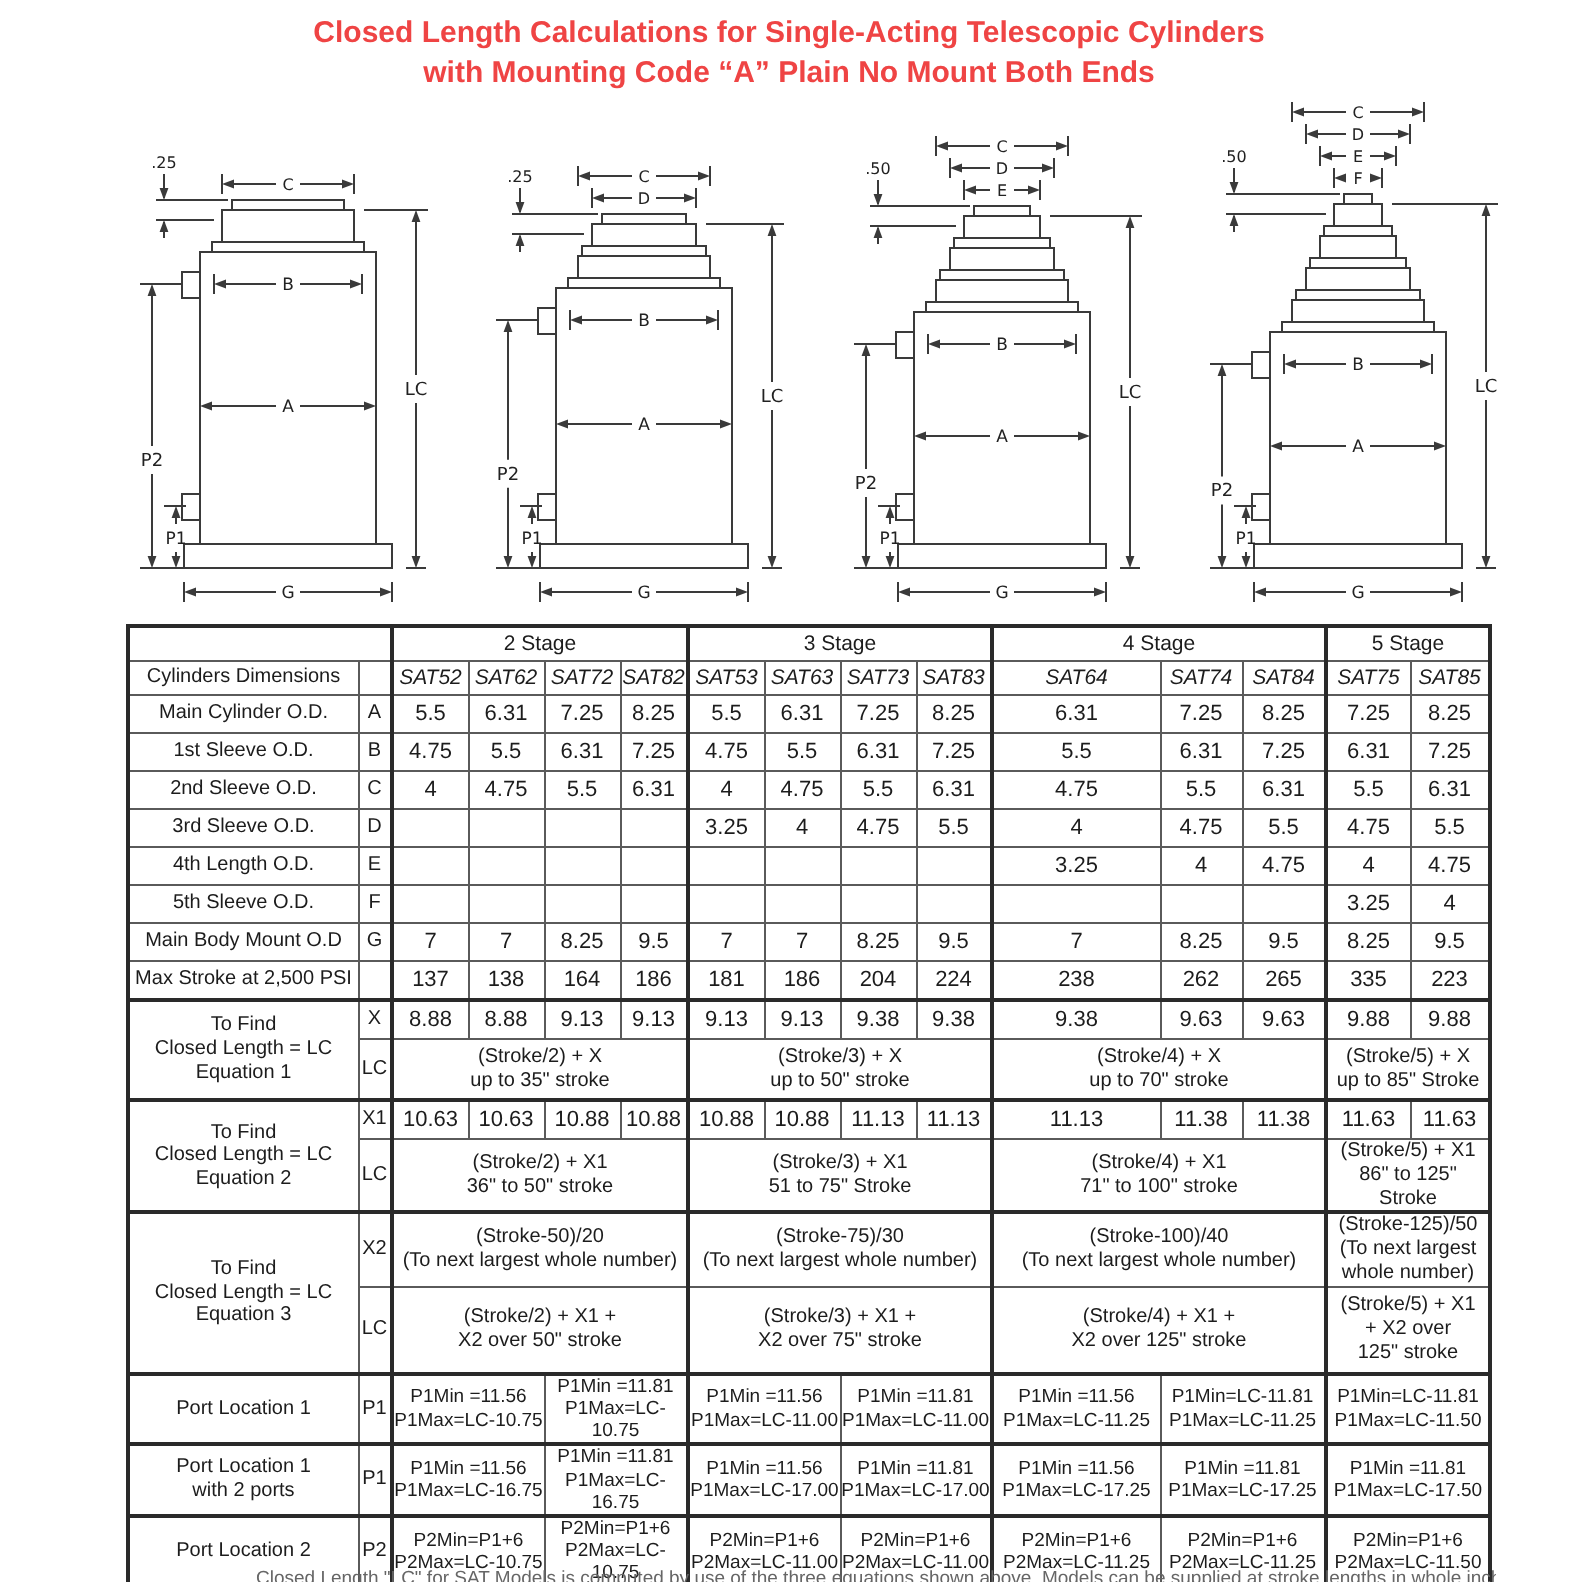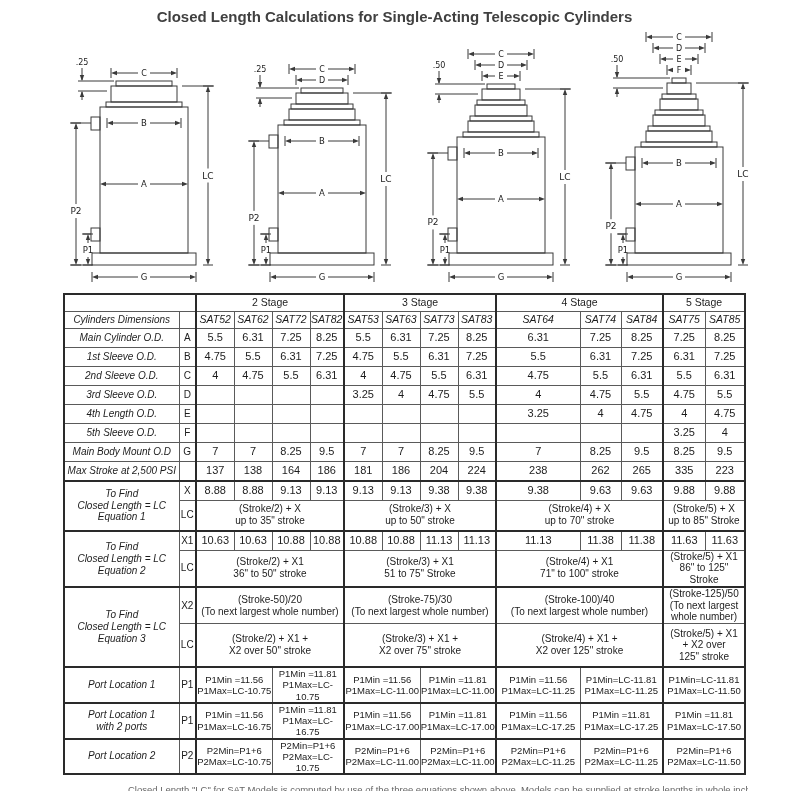--- a/index.html
+++ b/index.html
@@ -1,51 +1,52 @@
 <!DOCTYPE html>
 <html><head>
 <meta charset="utf-8">
 <style>
   html,body{margin:0;padding:0;}
   body{width:789px;height:791px;overflow:hidden;background:#ffffff;
        font-family:"Liberation Sans",sans-serif;color:#1c1c1c;position:relative;}
   .titles{text-align:center;padding-top:7px;line-height:1.3;}
-  .titles div{font-size:15px;font-weight:bold;color:#404040;}
+  .titles div{font-size:15px;font-weight:bold;color:#ef4444;}
   .diagrams{display:flex;justify-content:space-between;padding:2px 26px 0 58px;height:260px;}
   .diagrams svg{display:block;}
   svg .ln{stroke:#3a3a3a;stroke-width:1;fill:none;}
   svg polygon{fill:#3a3a3a;stroke:none;}
   svg text{fill:#222;stroke:none;font-family:"DejaVu Sans",sans-serif;}
   table{border-collapse:collapse;table-layout:fixed;margin:4px 0 0 63px;
         border:2px solid #2a2a2a;}
   td{border:1px solid #5a5a5a;text-align:center;vertical-align:middle;
      padding:0;line-height:1.18;font-size:11px;color:#1c1c1c;overflow:hidden;}
   td.gl{border-left:2px solid #2a2a2a;}
   tr.bt td{border-top:2px solid #2a2a2a;}
-  td.lbl{font-size:10px;font-style:italic;}
+  td.lbl{font-size:10px;}
   td.ltr{font-size:10px;}
   td.stage{font-size:10.5px;margin-left:12px;}
   td.mod{font-size:10.5px;font-style:italic;}
   td.frm{font-size:10px;margin-left:44px;}
   td.prt{font-size:9.5px;}
   tr.hdr td{height:16px;}
   tr.dim td{height:18px;}
   tr.val td{height:18px;}
   tr.f2 td{height:29px;}
   tr.x2 td{height:34px;}
   tr.f3 td{height:42px;}
   tr.port td{height:31px;}
   .footnote{position:absolute;left:128px;top:784px;width:620px;height:7px;
             overflow:hidden;font-size:9.5px;color:#666;white-space:nowrap;}
 </style>
 </head>
 <body>
 
 <div class="titles">
   <div>Closed Length Calculations for Single-Acting Telescopic Cylinders</div>
+  <div>with Mounting Code “A” Plain No Mount Both Ends</div>
 </div>
 
 <div class="diagrams">
     <svg width="170" height="258" viewBox="0 0 170 258">
       <g class="ln">
         <rect x="34" y="224" width="104" height="12"></rect>
         <rect x="42" y="78" width="88" height="146"></rect>
         <rect x="48" y="73" width="76" height="5"></rect>
         <rect x="53" y="57" width="66" height="16"></rect>
         <rect x="58" y="52" width="56" height="5"></rect>

